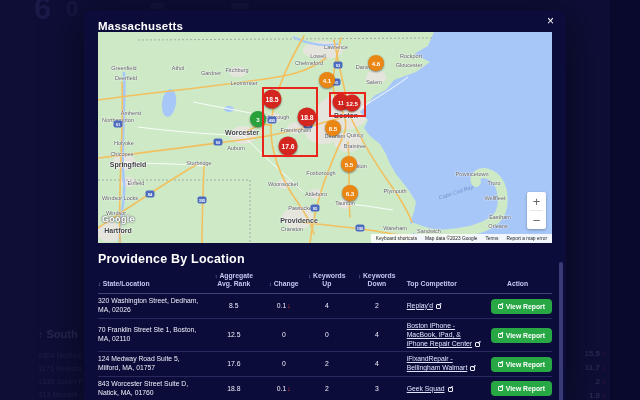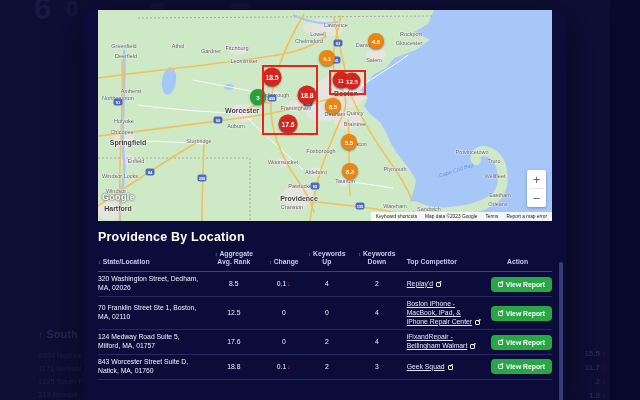--- a/index.html
+++ b/index.html
@@ -100,20 +100,24 @@
         <div class="riser-val">15.5<span class="dn">↓</span></div>
         <div class="riser-val">11.7<span class="dn">↓</span></div>
         <div class="riser-val">2<span class="dn">↓</span></div>
         <div class="riser-val">1.9<span class="dn">↓</span></div>
       </div>
   </div>
 
   <div class="scrim"></div>
 
   <div class="modal">
+    <div class="modal-header">
+      <span class="modal-title">Massachusetts</span>
+      <span class="modal-close">×</span>
+    </div>
 
     <div class="map">
       <svg class="base" width="454" height="211" viewBox="0 0 454 211">
         <rect x="0" y="0" width="454" height="211" fill="#cde9c6"></rect>
 
         <g fill="#e8e5e1" opacity="0.9">
           <ellipse cx="245" cy="80" rx="26" ry="18"></ellipse>
             <ellipse cx="225" cy="100" rx="18" ry="12"></ellipse>
           <ellipse cx="250" cy="110" rx="14" ry="10"></ellipse>
             <ellipse cx="225" cy="18" rx="20" ry="9"></ellipse>

